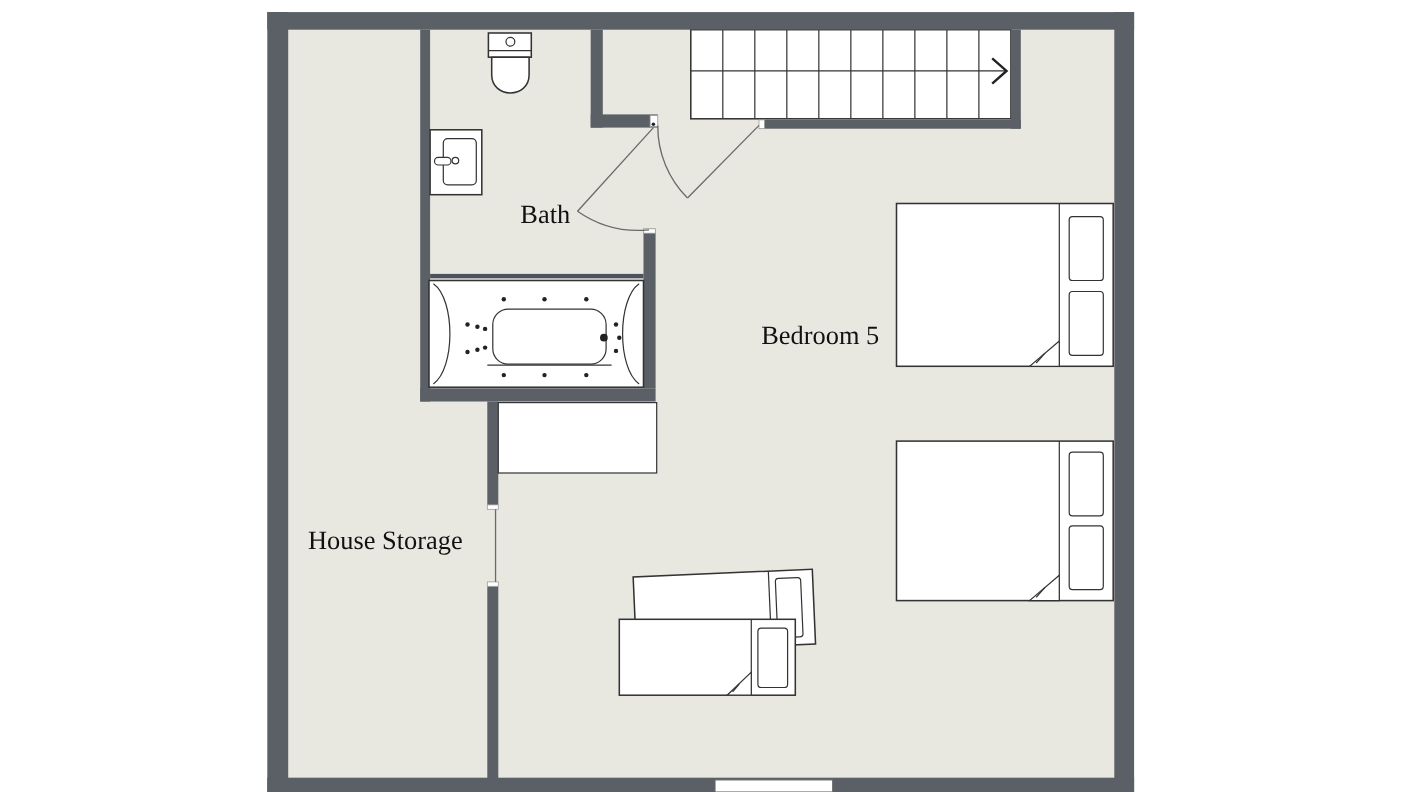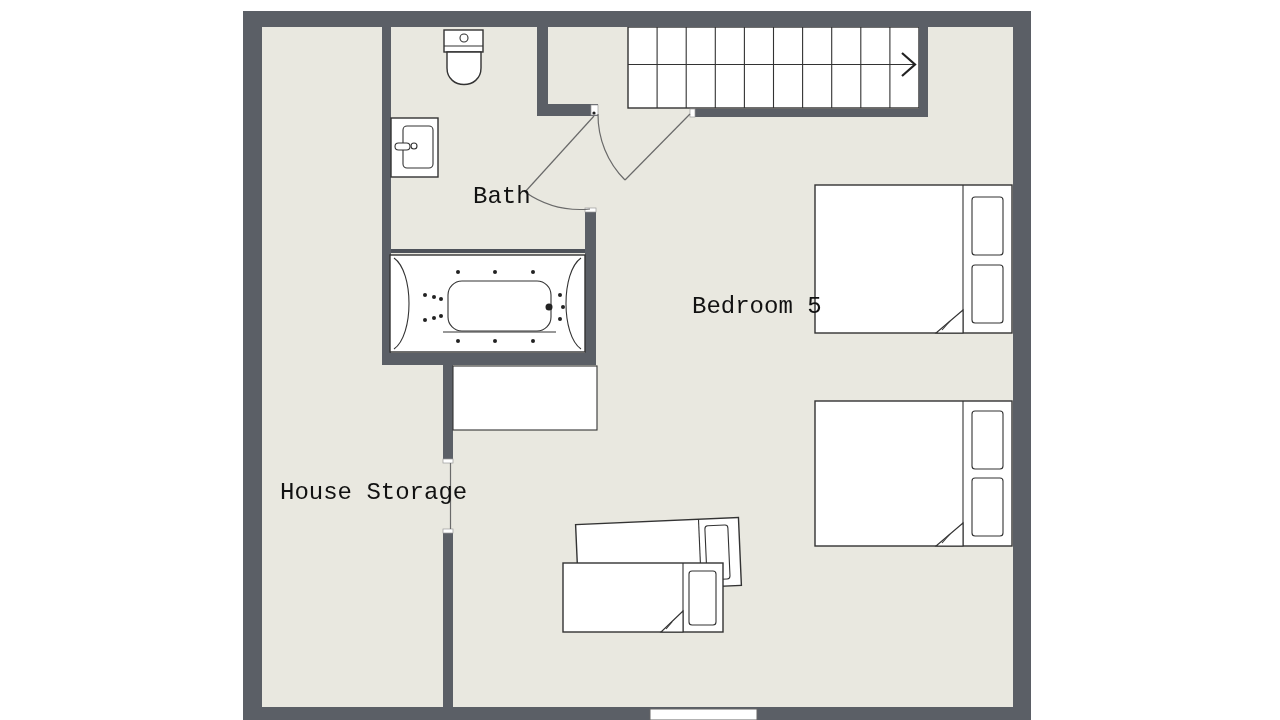--- a/index.html
+++ b/index.html
@@ -1,17 +1,17 @@
 <!DOCTYPE html>
 <html><head>
 <meta charset="utf-8">
 <style>
   html,body{margin:0;padding:0;background:#ffffff;}
   .screen{position:relative;width:1280px;height:720px;background:#ffffff;overflow:hidden;
-          font-family:Liberation Mono, monospace;}
+          font-family:Liberation Serif, serif;}
   svg{position:absolute;left:0;top:0;}
   .floor{fill:#e9e8e0;}
   .wall{fill:#5b5f66;stroke:none;}
   .thinwall{fill:#4e525a;}
   .fx{fill:#ffffff;stroke:#333333;stroke-width:1.4;}
   .fx2{fill:#ffffff;stroke:#333333;stroke-width:1.1;}
   .ln{stroke:#333333;stroke-width:1.1;fill:none;}
   .doorln{stroke:#6a6a6a;stroke-width:1.2;fill:none;}
   .jamb{fill:#ffffff;stroke:#9a9a9a;stroke-width:0.7;}
   .dot{fill:#222222;}

